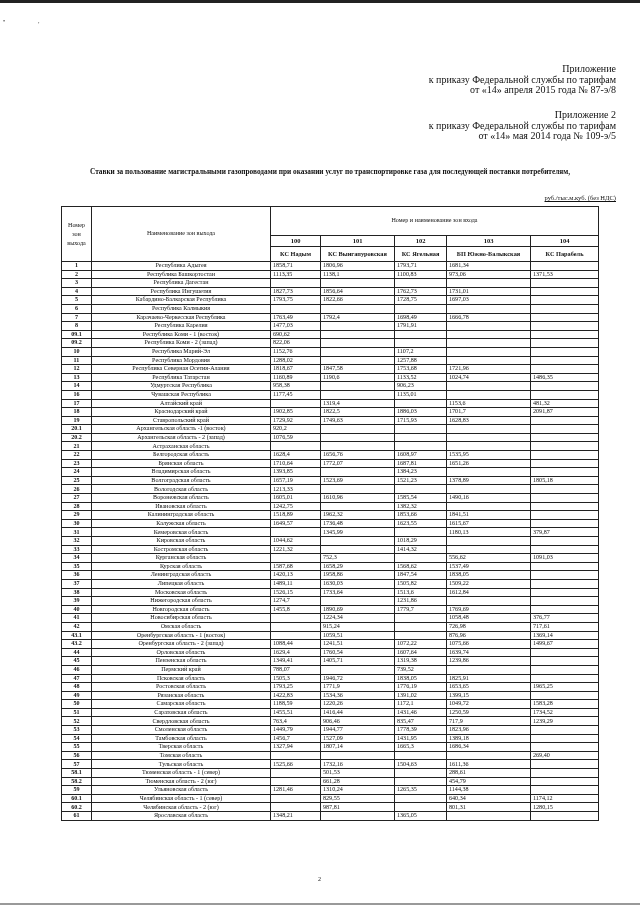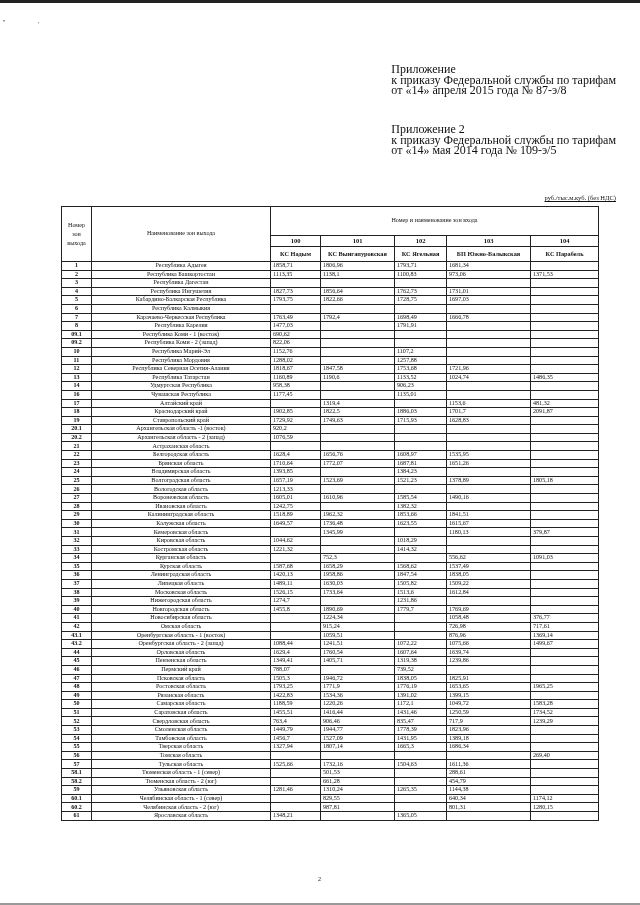--- a/index.html
+++ b/index.html
@@ -1,20 +1,20 @@
 <!DOCTYPE html>
 <html><head>
 <meta charset="utf-8">
 <style>
   html, body { margin: 0; padding: 0; background: #ffffff; }
   body { width: 640px; height: 905px; position: relative; overflow: hidden;
          font-family: "Liberation Serif", "DejaVu Serif", serif; color: #111; }
   .topbar { position: absolute; left: 0; top: 0; width: 640px; height: 3px; background: #222; }
   .corner-mark { position: absolute; font-size: 6px; color: #444; }
-  .appendix { position: absolute; right: 24px; text-align: left; font-size: 12px; line-height: 10.5px; }
+  .appendix { position: absolute; right: 24px; text-align: right; font-size: 10px; line-height: 10.5px; }
   .appendix div { white-space: nowrap; }
   .title { position: absolute; left: 60px; top: 166px; width: 540px; text-align: center;
            font-size: 7.3px; font-weight: bold; line-height: 11px; }
   .units { position: absolute; right: 24px; top: 194px; font-size: 6.5px; text-decoration: underline; }
   table.rates { position: absolute; left: 61px; top: 206px; width: 537px; border-collapse: collapse;
                 font-size: 6.1px; table-layout: fixed; }
   table.rates td, table.rates th { border: 1px solid #222; padding: 0 2px; height: 7.6px; line-height: 7.4px;
                 overflow: hidden; white-space: nowrap; }
   table.rates th { font-weight: normal; text-align: center; }
   table.rates .hdr-zone { height: 28px; }
@@ -39,27 +39,28 @@
 <div class="topbar"></div>
 <span class="corner-mark" style="left:3px;top:18px;">•</span>
 <span class="corner-mark" style="left:38px;top:18px;">,</span>
 
 <div class="appendix" style="top:64px;">
   <div>Приложение</div>
   <div>к приказу Федеральной службы по тарифам</div>
   <div>от «14» апреля 2015 года № 87-э/8</div>
 </div>
 
-<div class="appendix" style="top:124px;">
+<div class="appendix" style="top:110px;">
   <div>Приложение 2</div>
   <div>к приказу Федеральной службы по тарифам</div>
   <div>от «14» мая 2014 года № 109-э/5</div>
 </div>
 
 <div class="title">
+  <div>Ставки за пользование магистральными газопроводами при оказании услуг по транспортировке газа для последующей поставки потребителям,</div>
 </div>
 
 <div class="units">руб./тыс.м.куб. (без НДС)</div>
 
 <table class="rates" id="rates">
   <colgroup>
     <col class="c-num">
       <col class="c-name">
       <col class="c-v0">
       <col class="c-v1">

